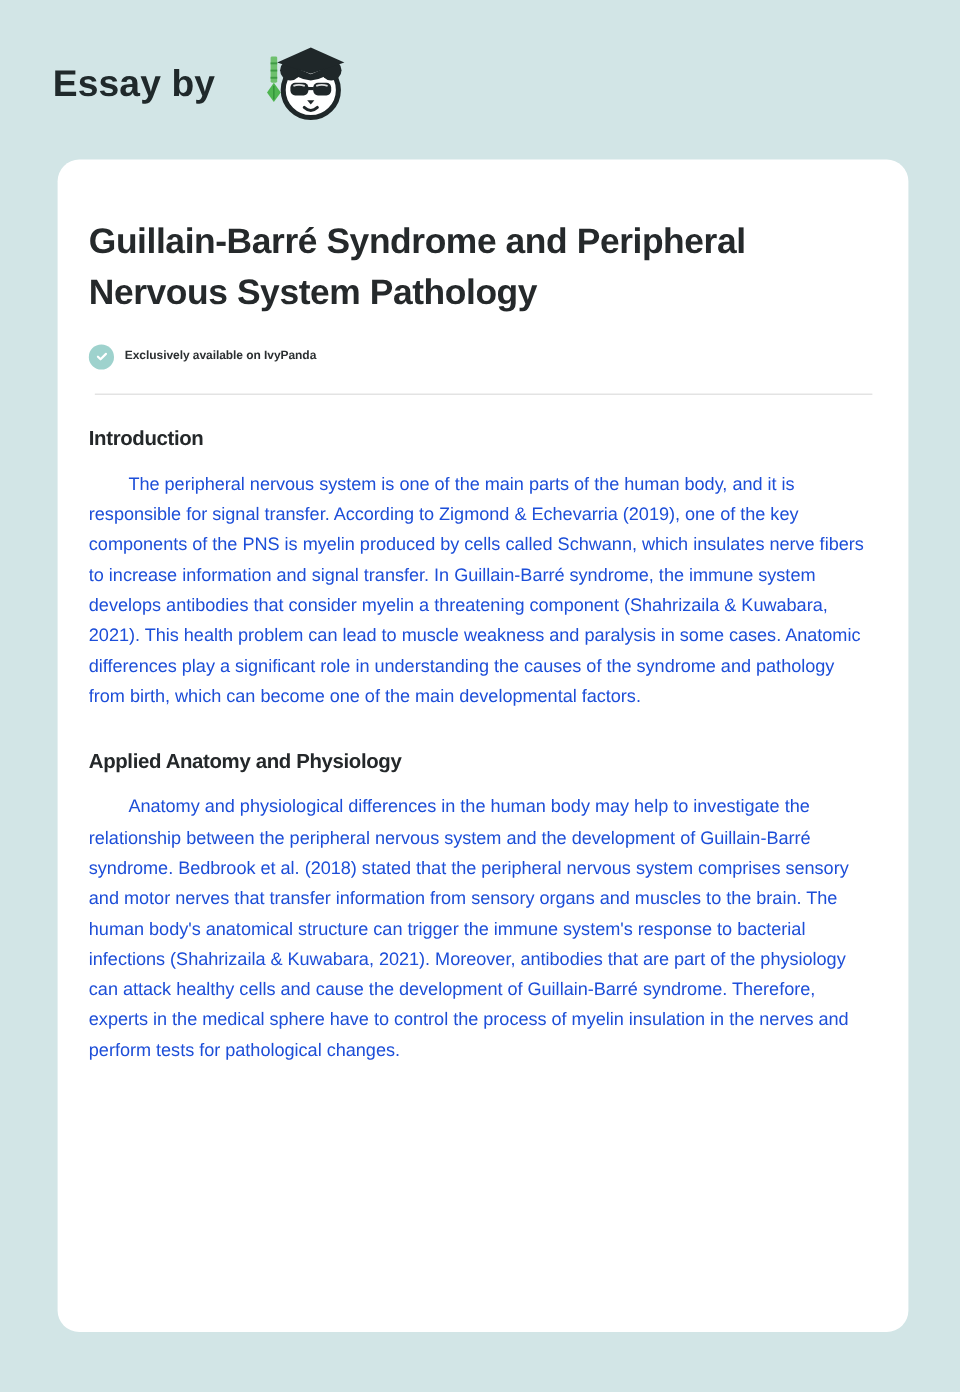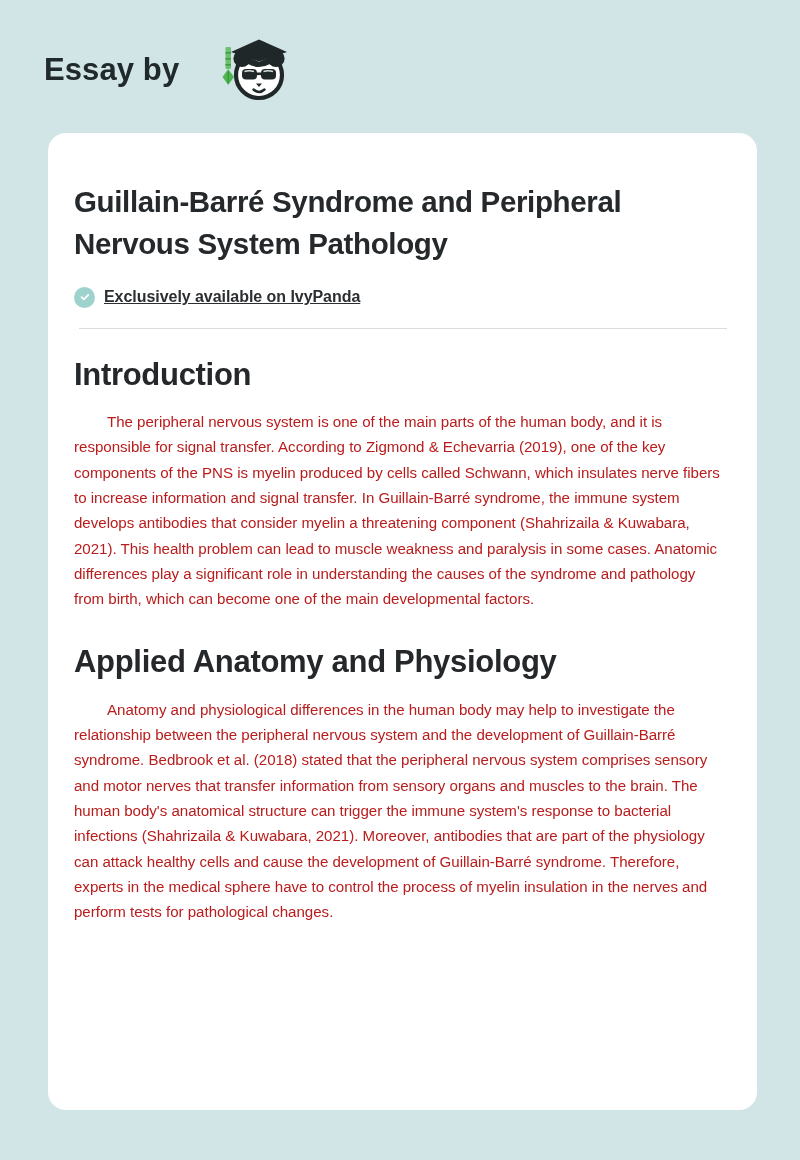--- a/index.html
+++ b/index.html
@@ -105,52 +105,51 @@
     height: 21px;
     border-radius: 50%;
     background: #9ed2cd;
     display: flex;
     align-items: center;
     justify-content: center;
     flex: 0 0 auto;
   }
   .check-circle svg { display: block; }
   .exclusive-text {
-    font-size: 16px;
+    font-size: 10px;
     font-weight: bold;
     color: #2b2f31;
     letter-spacing: -0.05px;
     line-height: 1;
-    text-decoration: underline;
   }
 
   .divider {
     margin-top: 20px;
     width: 648px;
     height: 1px;
     background: #dcdcdc;
     border: 0;
   }
 
   .section-heading {
-    font-size: 31px;
+    font-size: 17px;
     font-weight: bold;
     color: #24282a;
     letter-spacing: -0.3px;
     margin: 26px 0 0 0;
     line-height: 1.3;
   }
   .section-heading.second {
     margin-top: 31px;
   }
 
   .body-para {
     font-size: 15.1px;
     line-height: 25.3px;
-    color: #b91c1c;
+    color: #1d4ed8;
     margin: 14px 0 0 0;
     text-indent: 33px;
     max-width: 648px;
     letter-spacing: -0.02px;
   }
 </style>
 </head>
 <body>
 
 <div class="page">

